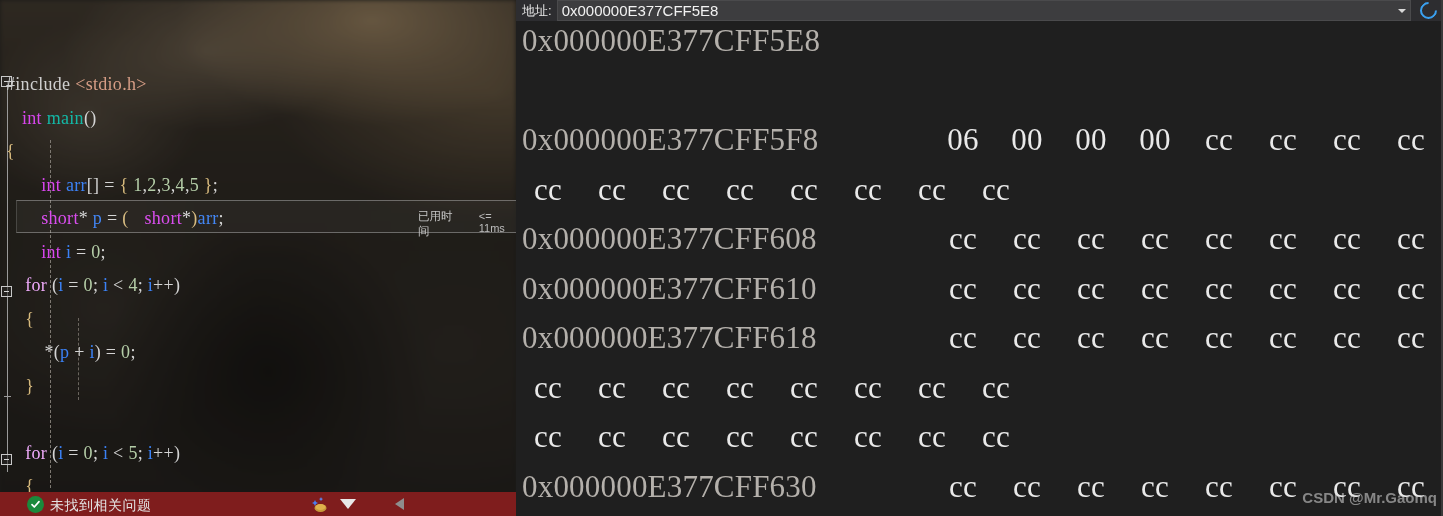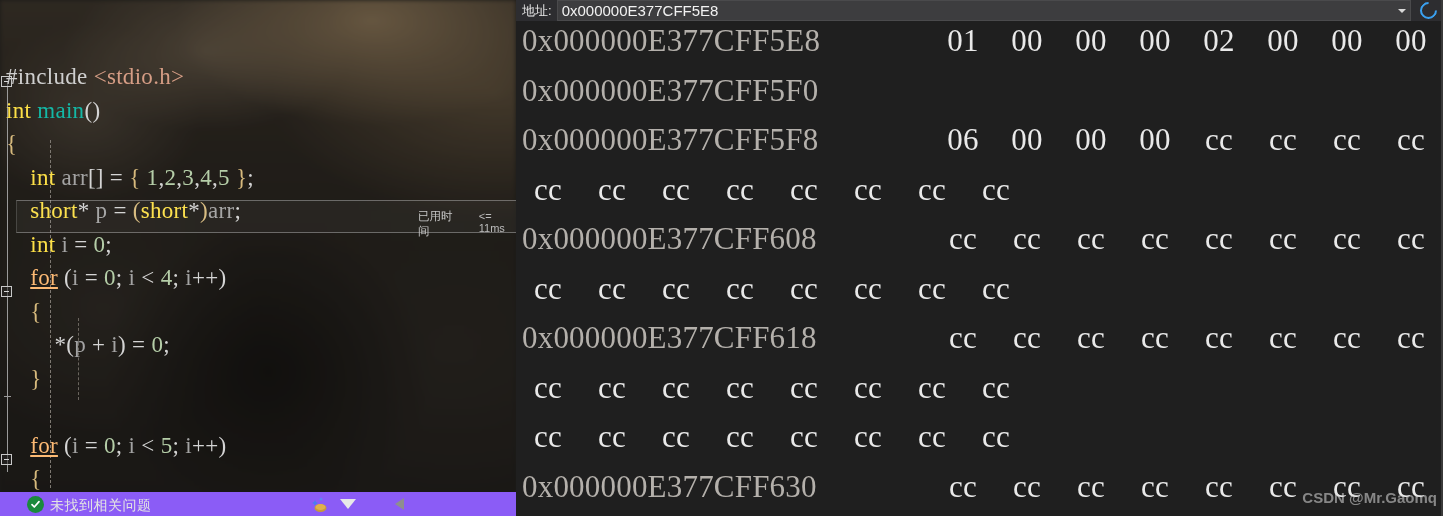--- a/index.html
+++ b/index.html
@@ -71,36 +71,36 @@
     position: absolute; left: 50px; width: 1px;
     border-left: 1px dashed #7d7871;
   }
   .indent-guide.inner {
     left: 78px;
     border-left: 1px dashed #6b665f;
   }
 
   
   #code {
-    position: absolute; left: 0; top: 8px;
+    position: absolute; left: 0; top: 16px;
     width: 516px;
     padding: 52px 0 0 0;
     font-family: "Liberation Serif", serif;
-    font-size: 23px;
+    font-size: 18px;
     line-height: 33.5px;
     white-space: pre;
     letter-spacing: .3px;
   }
   .cl { position: relative; height: 33.5px; padding-left: 6px; }
   .tok-pre   { color: #cfcfcf; }
   .tok-inc   { color: #d69d85; }
-  .tok-kw    { color: #fde047; }
-  .tok-ctl   { color: #fdba74; text-decoration: underline; }
+  .tok-kw    { color: #d946ef; margin-left: 16px; }
+  .tok-ctl   { color: #f0abfc; }
   .tok-fn    { color: #14b8a6; }
-  .tok-var   { color: #a3a3a3; }
+  .tok-var   { color: #3b82f6; }
   .tok-num   { color: #b5cea8; }
   .tok-punct { color: #d4d4d4; }
   .tok-brace { color: #d7ba7d; }
   .tok-op    { color: #d4d4d4; }
 
   
   #stmt-highlight {
     position: absolute;
     left: 16px; top: 200px; width: 500px; height: 33px;
     background: rgba(255,255,255,0.045);
@@ -117,21 +117,21 @@
     font-family: "Liberation Sans", sans-serif;
     color: #c8c8c8;
   }
   #elapsed-chip .cn { font-size: 11.5px; }
   #elapsed-chip .ms { font-size: 11px; color: #bdbdbd; }
 
   
   #editor-status {
     position: absolute; left: 0; bottom: 0;
     width: 516px; height: 24px;
-    background: #8b5cf6;
+    background: #7f1d1d;
     display: flex; align-items: center;
     padding-left: 26px;
     gap: 8px;
   }
   #status-check {
     position: absolute; left: 27px; bottom: 3px;
     width: 17px; height: 17px; border-radius: 50%;
     background: #1a8a3c;
     display: flex; align-items: center; justify-content: center;
   }
@@ -323,26 +323,26 @@
         <div id="mem-addr-chevron">
             <i></i>
           </div>
       </div>
       <div id="mem-refresh">
         <div class="ring"></div>
       </div>
     </div>
 
     <div id="mem-body">
-        <div class="mem-row"><div class="mem-addr">0x000000E377CFF5E8</div><div class="mem-bytes"><span>01</span><span>00</span><span>00</span><span>00</span><span>02</span><span>00</span><span>00</span><span>00</span></div></div>
-        <div class="mem-row"><div class="mem-addr">0x000000E377CFF5F0</div></div>
+        <div class="mem-row"><div class="mem-addr">0x000000E377CFF5E8</div></div>
+        <div class="mem-row"></div>
         <div class="mem-row"><div class="mem-addr">0x000000E377CFF5F8</div><div class="mem-bytes"><span>06</span><span>00</span><span>00</span><span>00</span><span>cc</span><span>cc</span><span>cc</span><span>cc</span></div></div>
         <div class="mem-row"><div class="mem-bytes"><span>cc</span><span>cc</span><span>cc</span><span>cc</span><span>cc</span><span>cc</span><span>cc</span><span>cc</span></div></div>
         <div class="mem-row"><div class="mem-addr">0x000000E377CFF608</div><div class="mem-bytes"><span>cc</span><span>cc</span><span>cc</span><span>cc</span><span>cc</span><span>cc</span><span>cc</span><span>cc</span></div></div>
-        <div class="mem-row"><div class="mem-bytes"><span>cc</span><span>cc</span><span>cc</span><span>cc</span><span>cc</span><span>cc</span><span>cc</span><span>cc</span></div></div>
+        <div class="mem-row"><div class="mem-addr">0x000000E377CFF610</div><div class="mem-bytes"><span>cc</span><span>cc</span><span>cc</span><span>cc</span><span>cc</span><span>cc</span><span>cc</span><span>cc</span></div></div>
         <div class="mem-row"><div class="mem-addr">0x000000E377CFF618</div><div class="mem-bytes"><span>cc</span><span>cc</span><span>cc</span><span>cc</span><span>cc</span><span>cc</span><span>cc</span><span>cc</span></div></div>
         <div class="mem-row"><div class="mem-bytes"><span>cc</span><span>cc</span><span>cc</span><span>cc</span><span>cc</span><span>cc</span><span>cc</span><span>cc</span></div></div>
         <div class="mem-row"><div class="mem-bytes"><span>cc</span><span>cc</span><span>cc</span><span>cc</span><span>cc</span><span>cc</span><span>cc</span><span>cc</span></div></div>
         <div class="mem-row"><div class="mem-addr">0x000000E377CFF630</div><div class="mem-bytes"><span>cc</span><span>cc</span><span>cc</span><span>cc</span><span>cc</span><span>cc</span><span>cc</span><span>cc</span></div></div>
       </div>
 
     <div id="mem-scroll-edge"></div>
     <div id="watermark">CSDN @Mr.Gaomq</div>
   </div>
 

